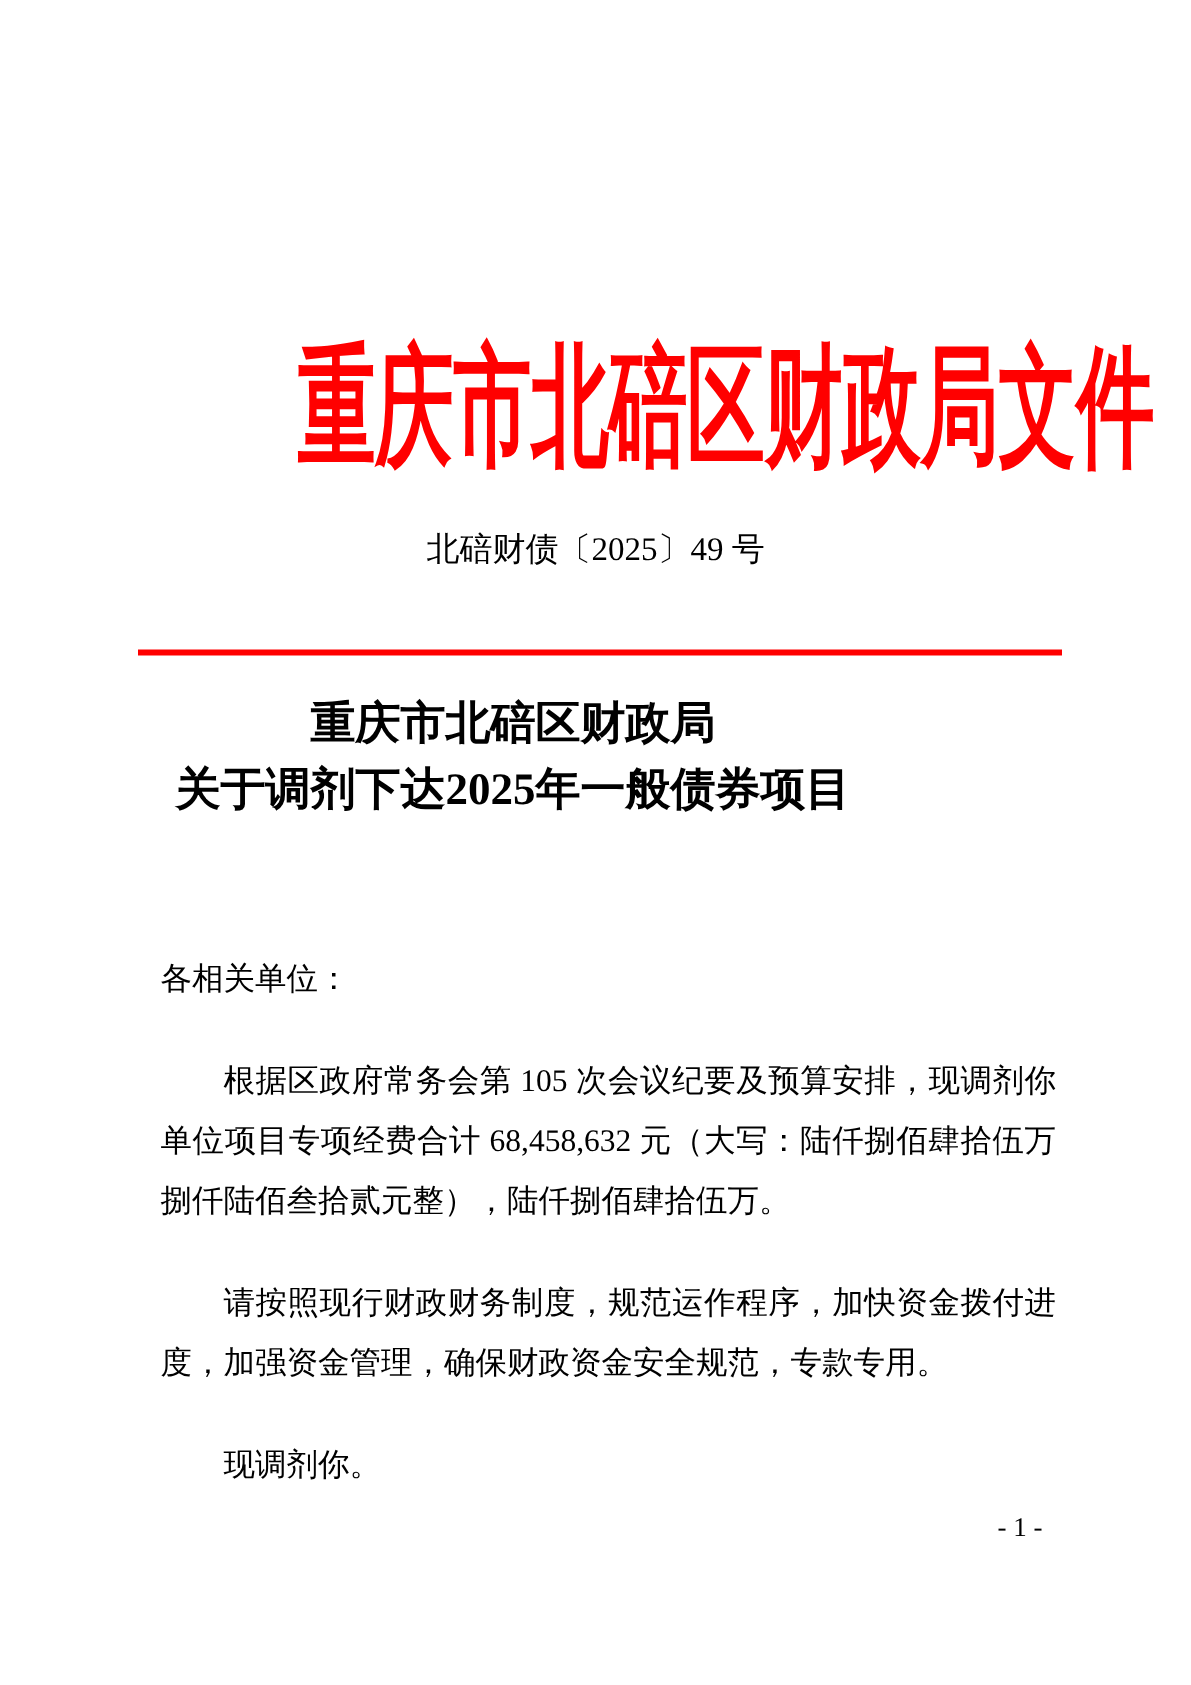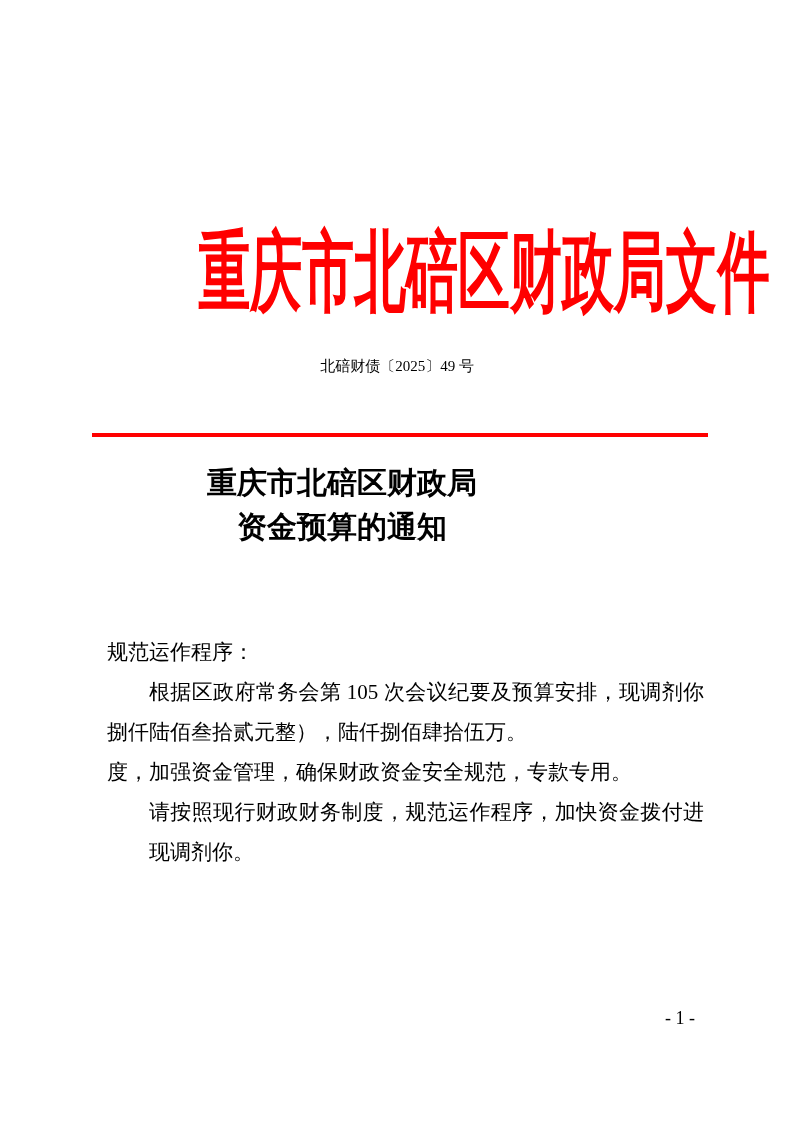--- a/index.html
+++ b/index.html
@@ -32,21 +32,21 @@
     transform-origin: 50% 50%;
   }
 
   
   .doc-number {
     position: absolute;
     top: 353px;
     left: 0;
     width: 794px;
     text-align: center;
-    font-size: 15px;
+    font-size: 22px;
     line-height: 26px;
   }
 
   
   .red-line {
     position: absolute;
     top: 433px;
     left: 92px;
     width: 616px;
     height: 4px;
@@ -68,21 +68,21 @@
   
   .body-text {
     position: absolute;
     top: 632px;
     left: 107px;
     width: 597px;
     font-size: 21px;
     line-height: 40px;
   }
   .body-text .line { margin: 0; }
-  .body-text .indent { text-indent: 2em; }
+  .body-text .indent { text-indent: 2em; margin-top: 28px; }
   .body-text .fill {
     text-align: justify;
     text-align-last: justify;
   }
 
   
   .page-number {
     position: absolute;
     top: 1007px;
     left: 0;
@@ -100,27 +100,28 @@
   <div class="agency-title">
     <span class="stretch">重庆市北碚区财政局文件</span>
   </div>
 
   <div class="doc-number">北碚财债〔2025〕49 号</div>
 
   <div class="red-line"></div>
 
   <div class="notice-title">
     <div>重庆市北碚区财政局</div>
-    <div>资金预算的通知</div>
+    <div>关于调剂下达2025年一般债券项目</div>
   </div>
 
   <div class="body-text">
-    <div class="line">规范运作程序：</div>
+    <div class="line">各相关单位：</div>
     <div class="line indent fill">根据区政府常务会第 105 次会议纪要及预算安排，现调剂你</div>
+    <div class="line fill">单位项目专项经费合计 68,458,632 元（大写：陆仟捌佰肆拾伍万</div>
     <div class="line">捌仟陆佰叁拾贰元整），陆仟捌佰肆拾伍万。</div>
+    <div class="line indent fill">请按照现行财政财务制度，规范运作程序，加快资金拨付进</div>
     <div class="line">度，加强资金管理，确保财政资金安全规范，专款专用。</div>
-    <div class="line indent fill">请按照现行财政财务制度，规范运作程序，加快资金拨付进</div>
     <div class="line indent">现调剂你。</div>
   </div>
 
   <div class="page-number">- 1 -</div>
 
 </div>
 
 </body></html>

